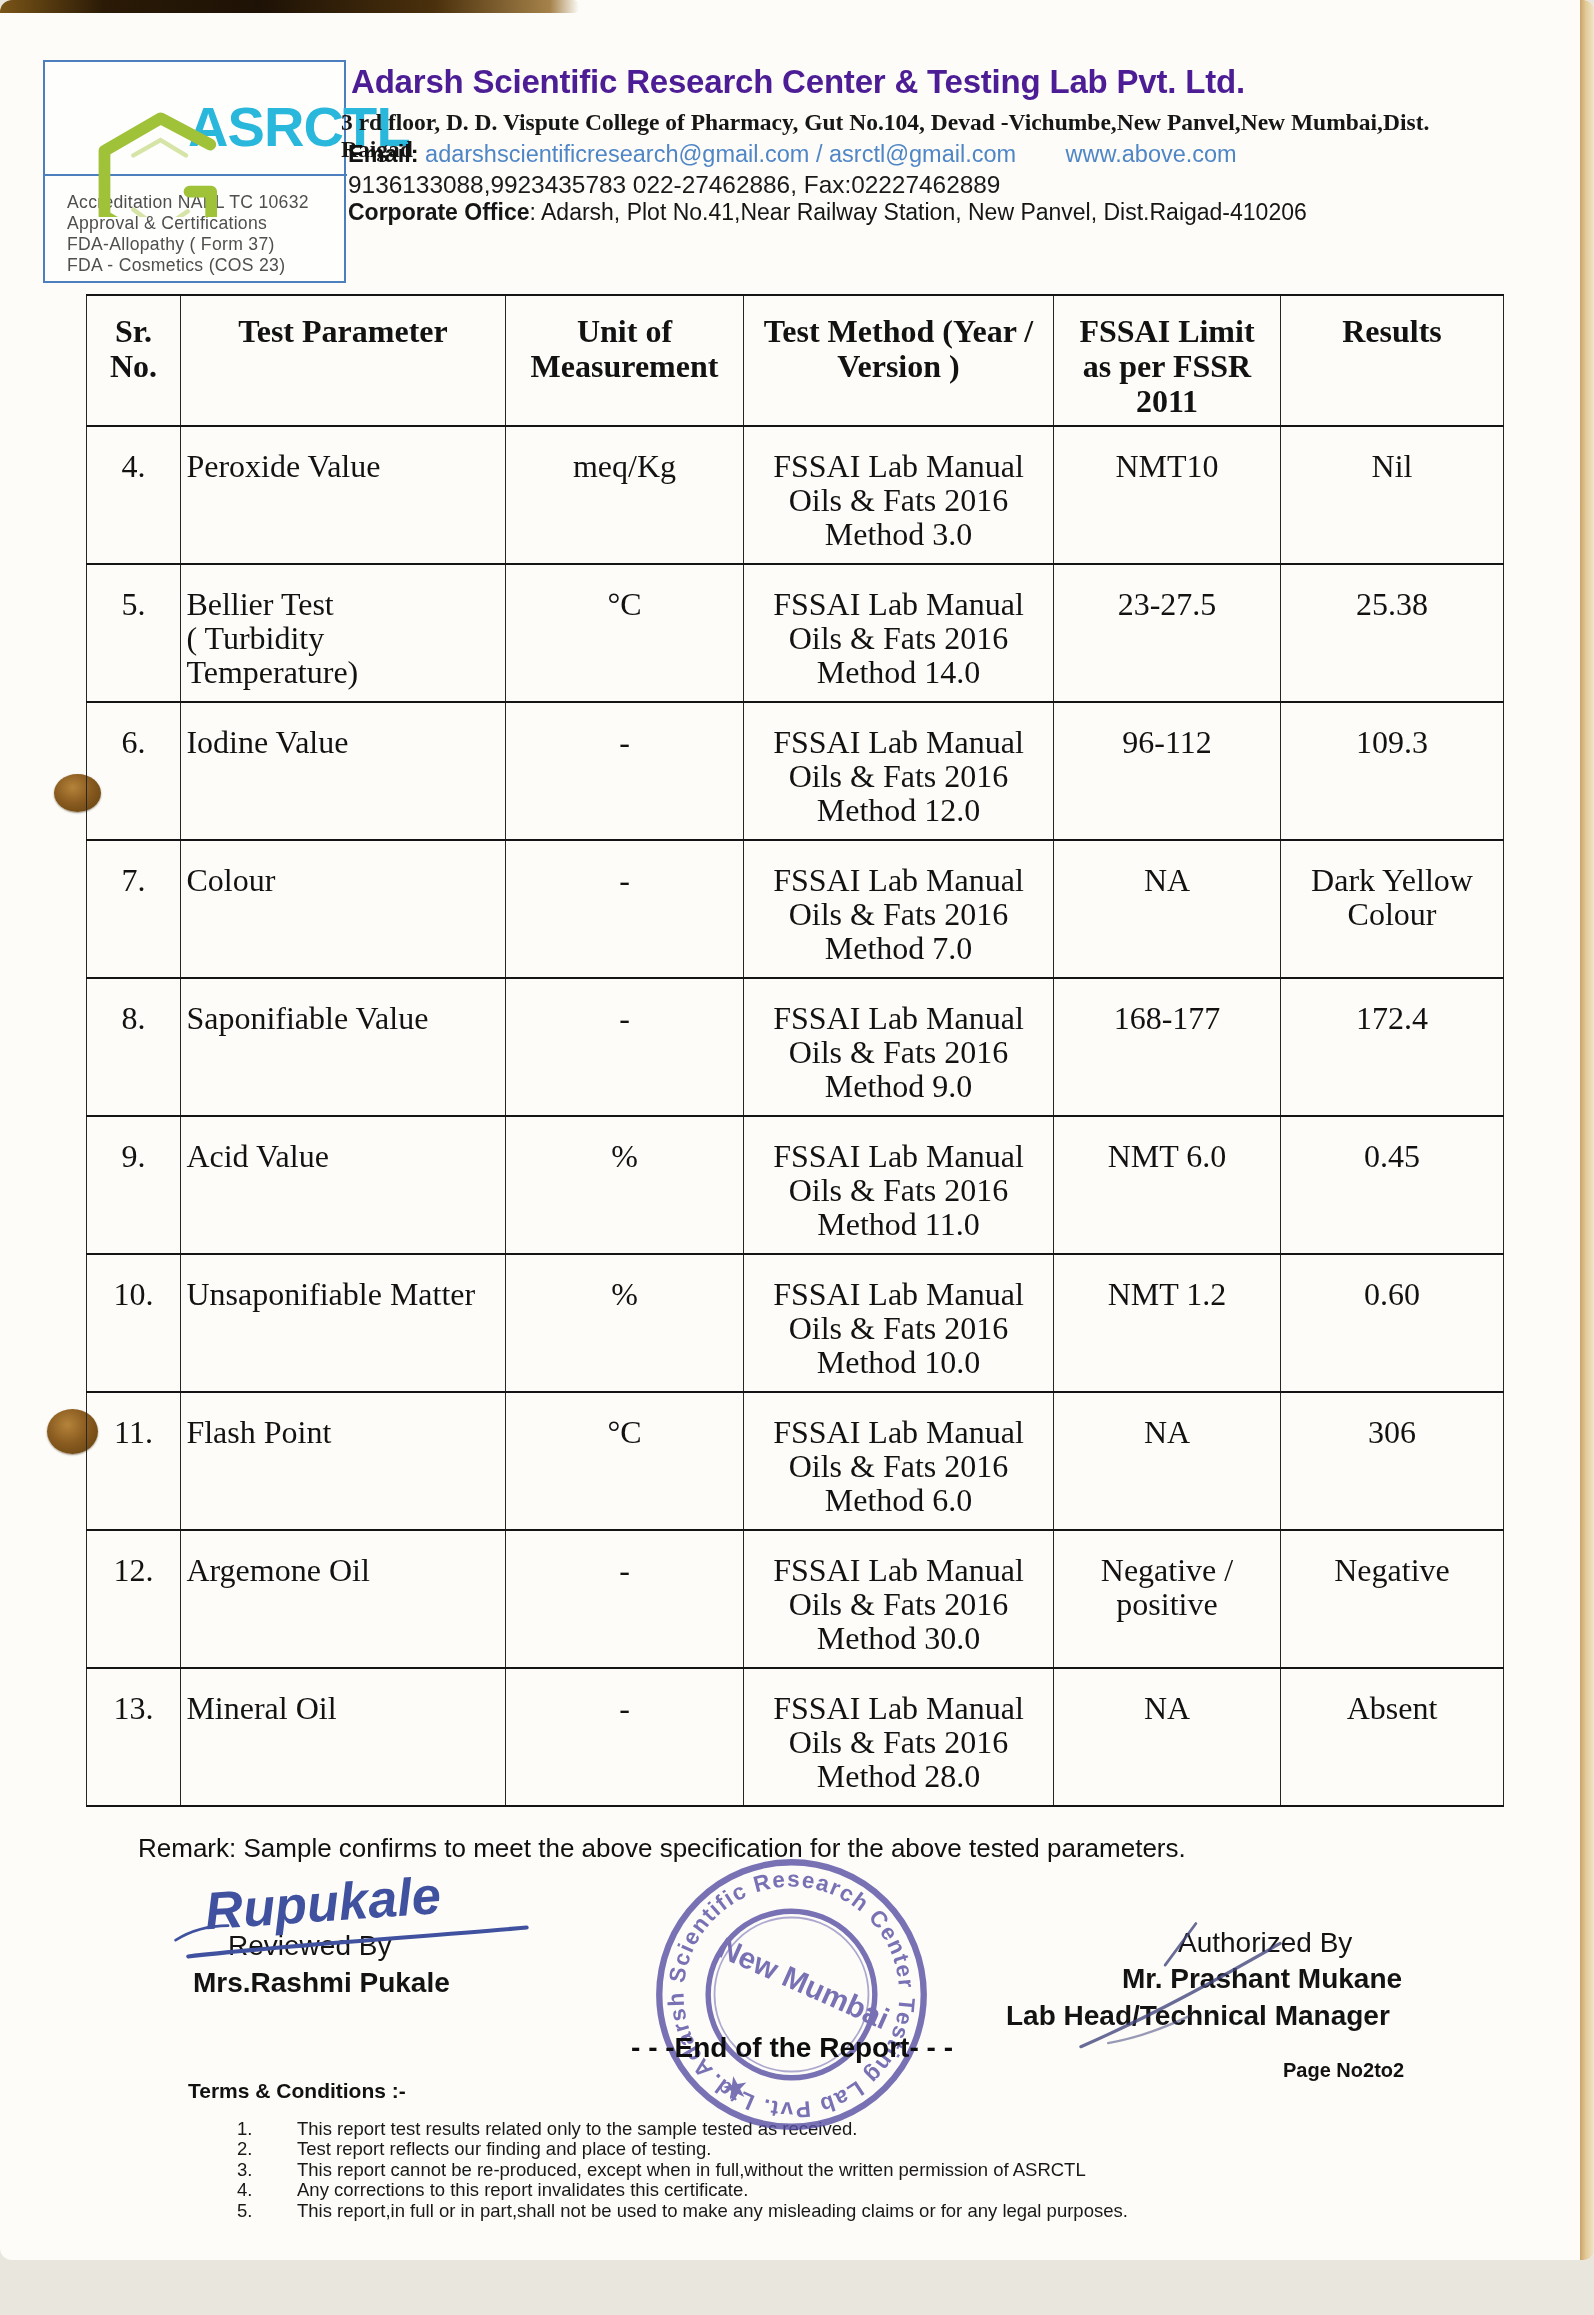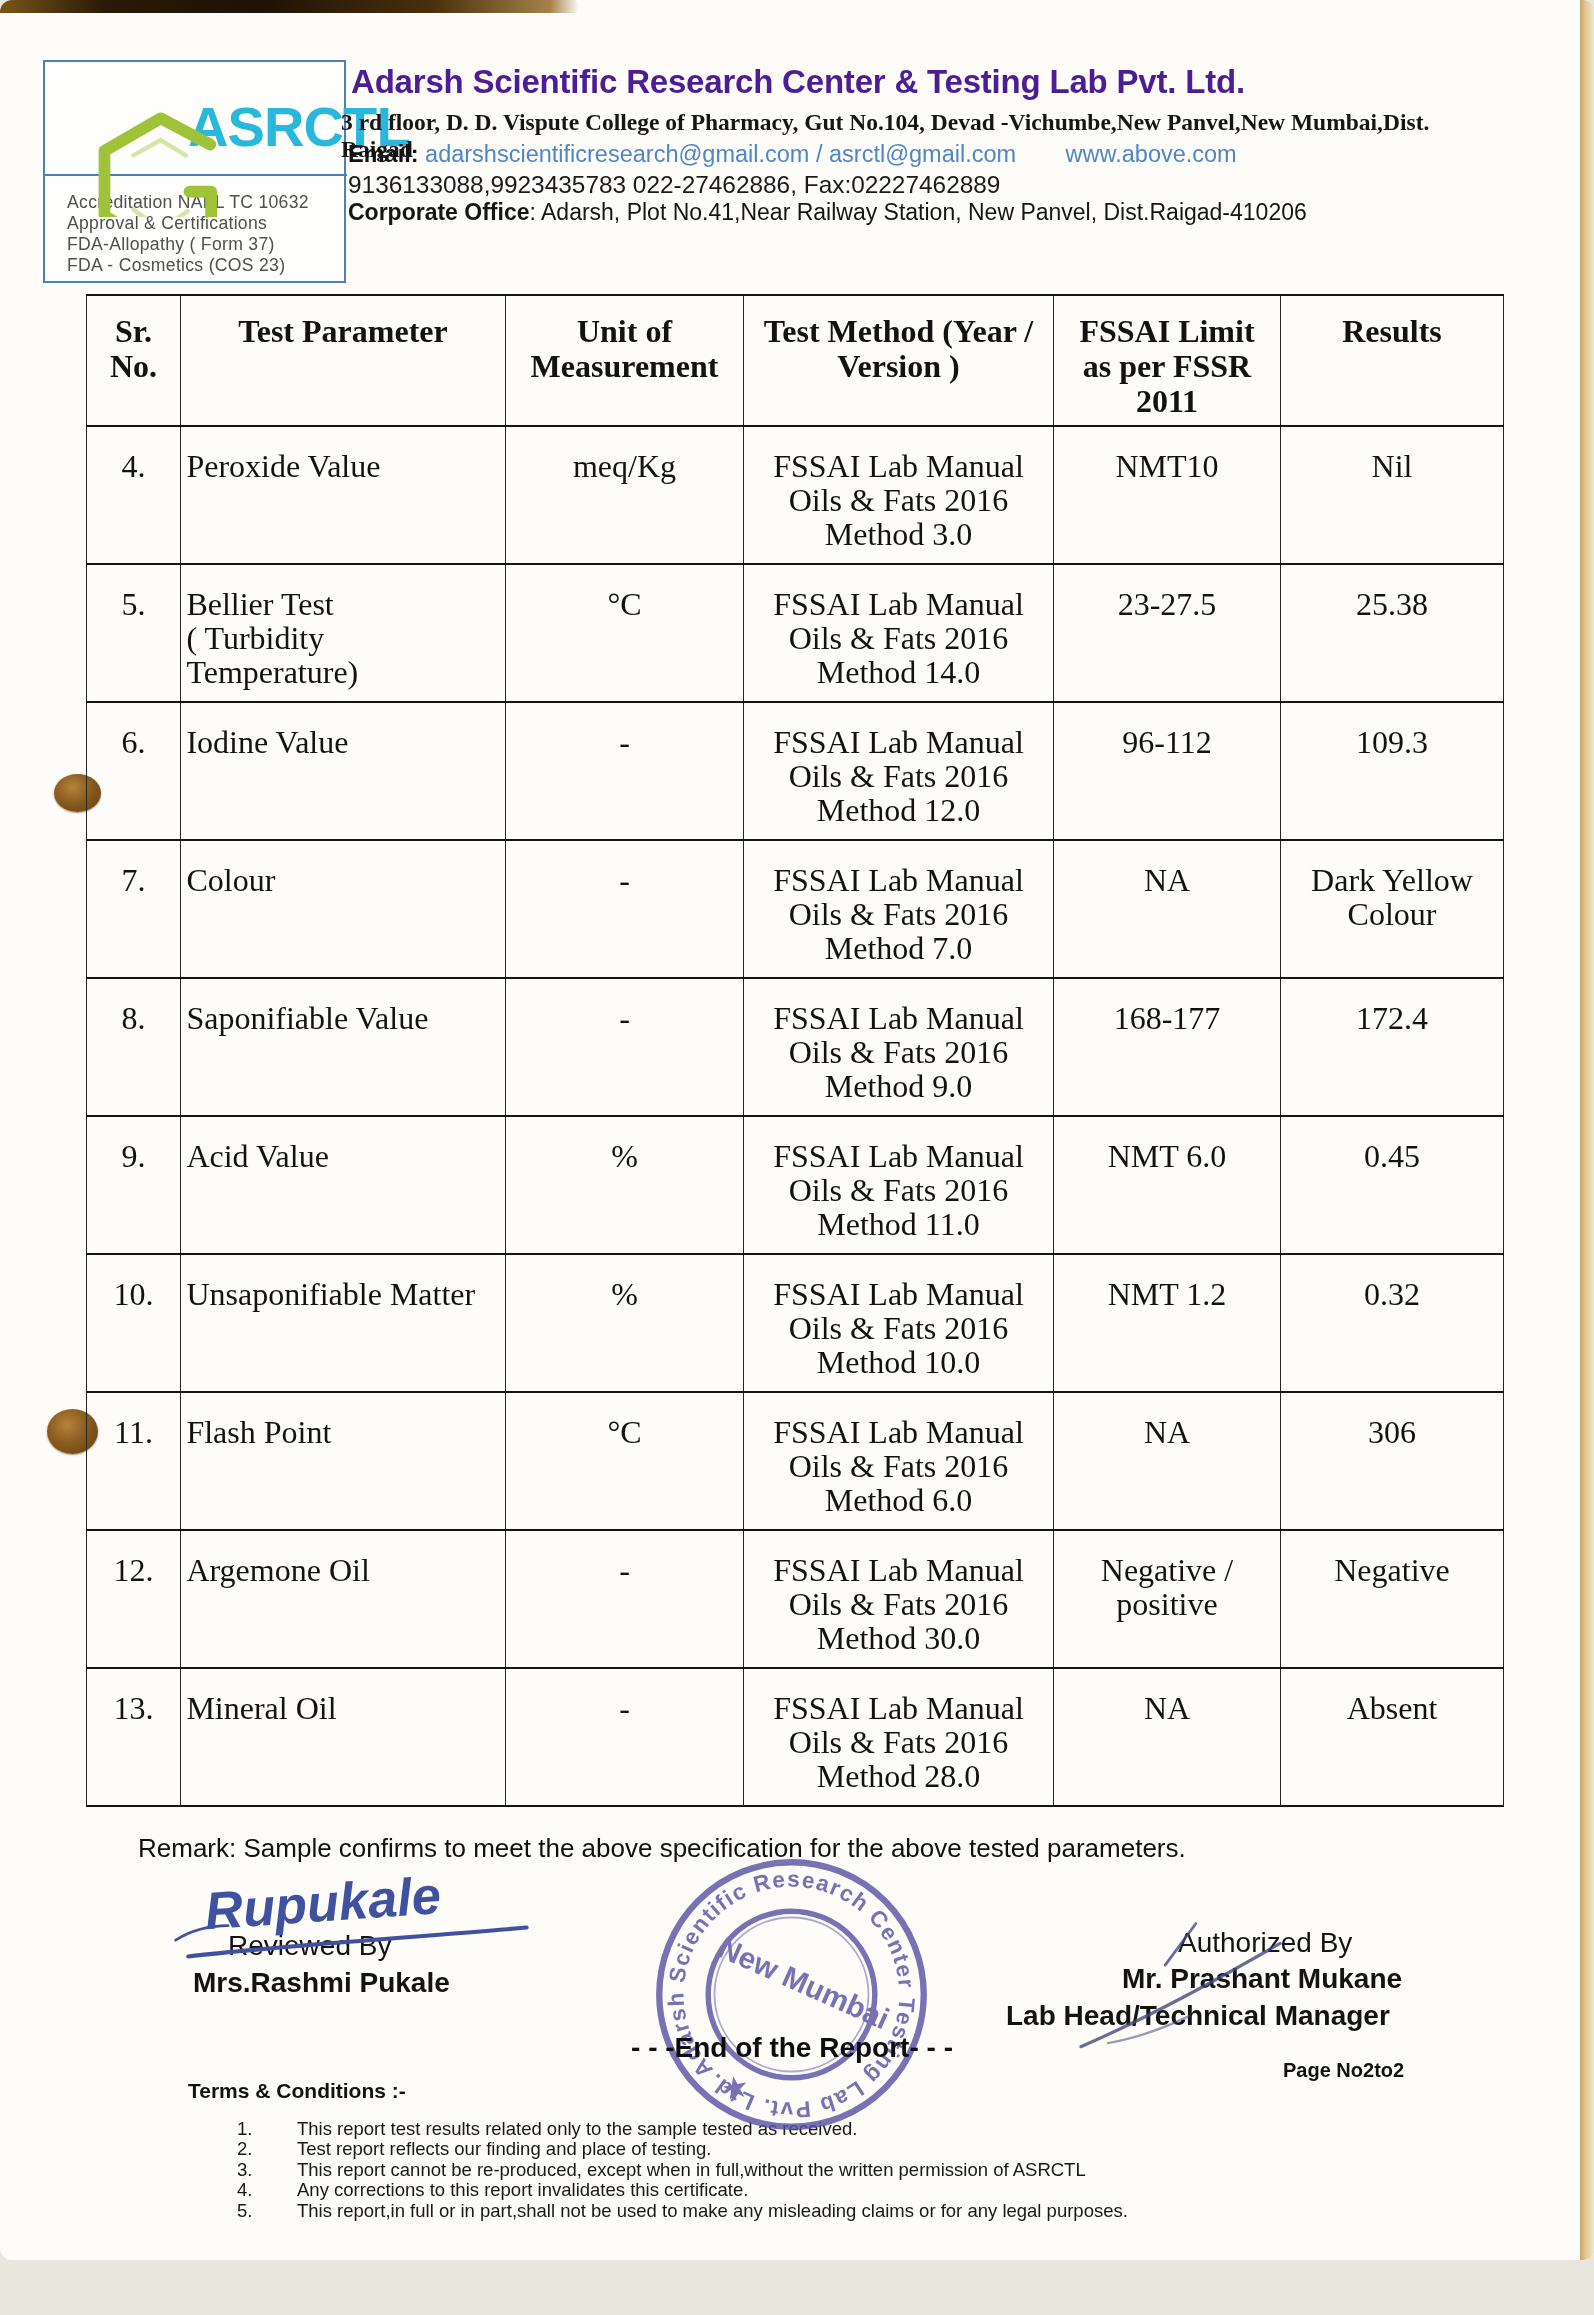--- a/index.html
+++ b/index.html
@@ -263,21 +263,21 @@
             <td class="c-unit">%</td>
             <td class="c-method">
               <div>FSSAI Lab Manual</div>
               <div>Oils &amp; Fats 2016</div>
               <div>Method 10.0</div>
             </td>
             <td class="c-limit">
               <div>NMT 1.2</div>
             </td>
             <td class="c-result">
-              <div>0.32</div>
+              <div>0.60</div>
             </td>
           </tr>
           <tr>
             <td class="c-sr">11.</td>
             <td class="c-param">
               <div>Flash Point</div>
             </td>
             <td class="c-unit">°C</td>
             <td class="c-method">
               <div>FSSAI Lab Manual</div>

